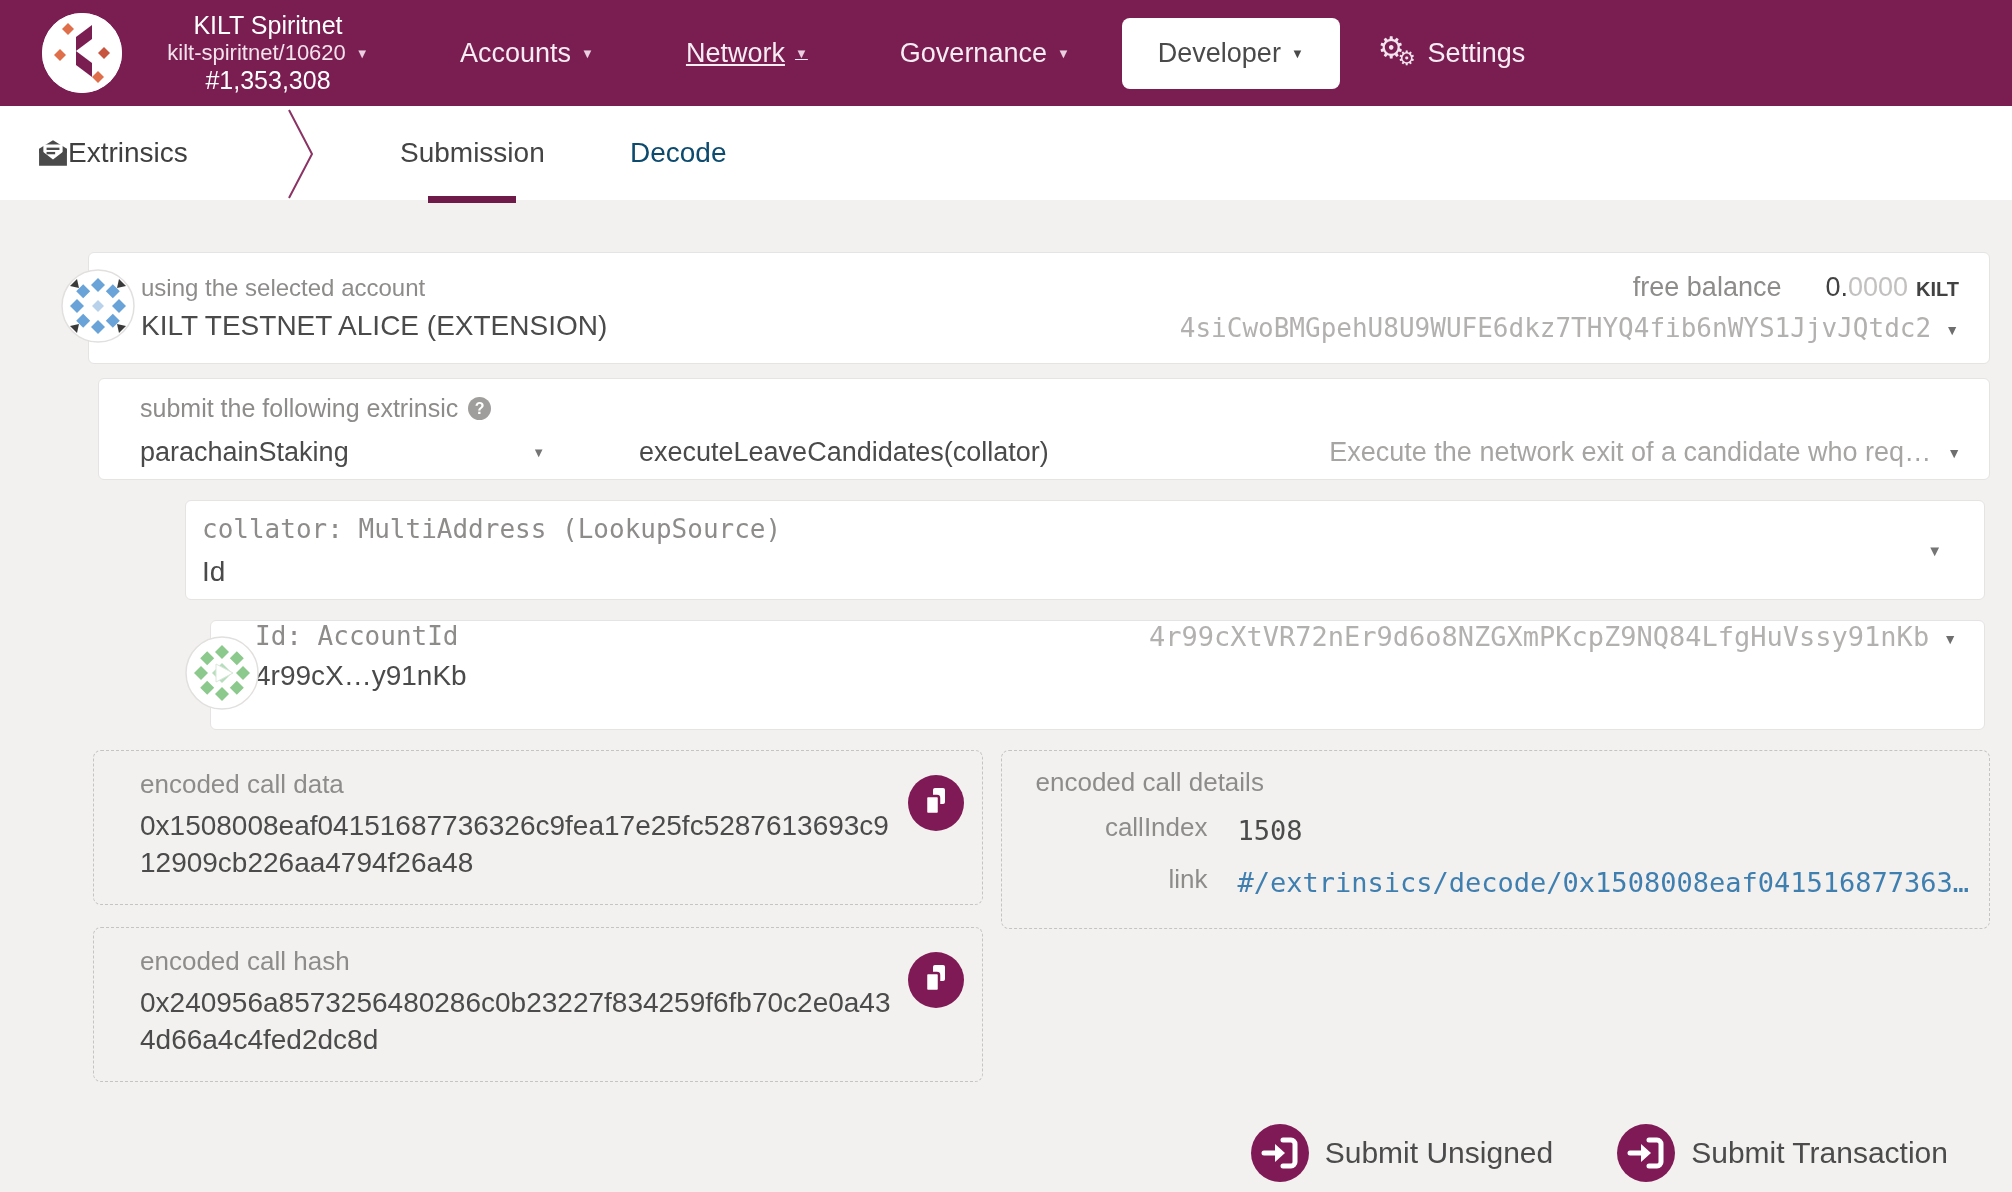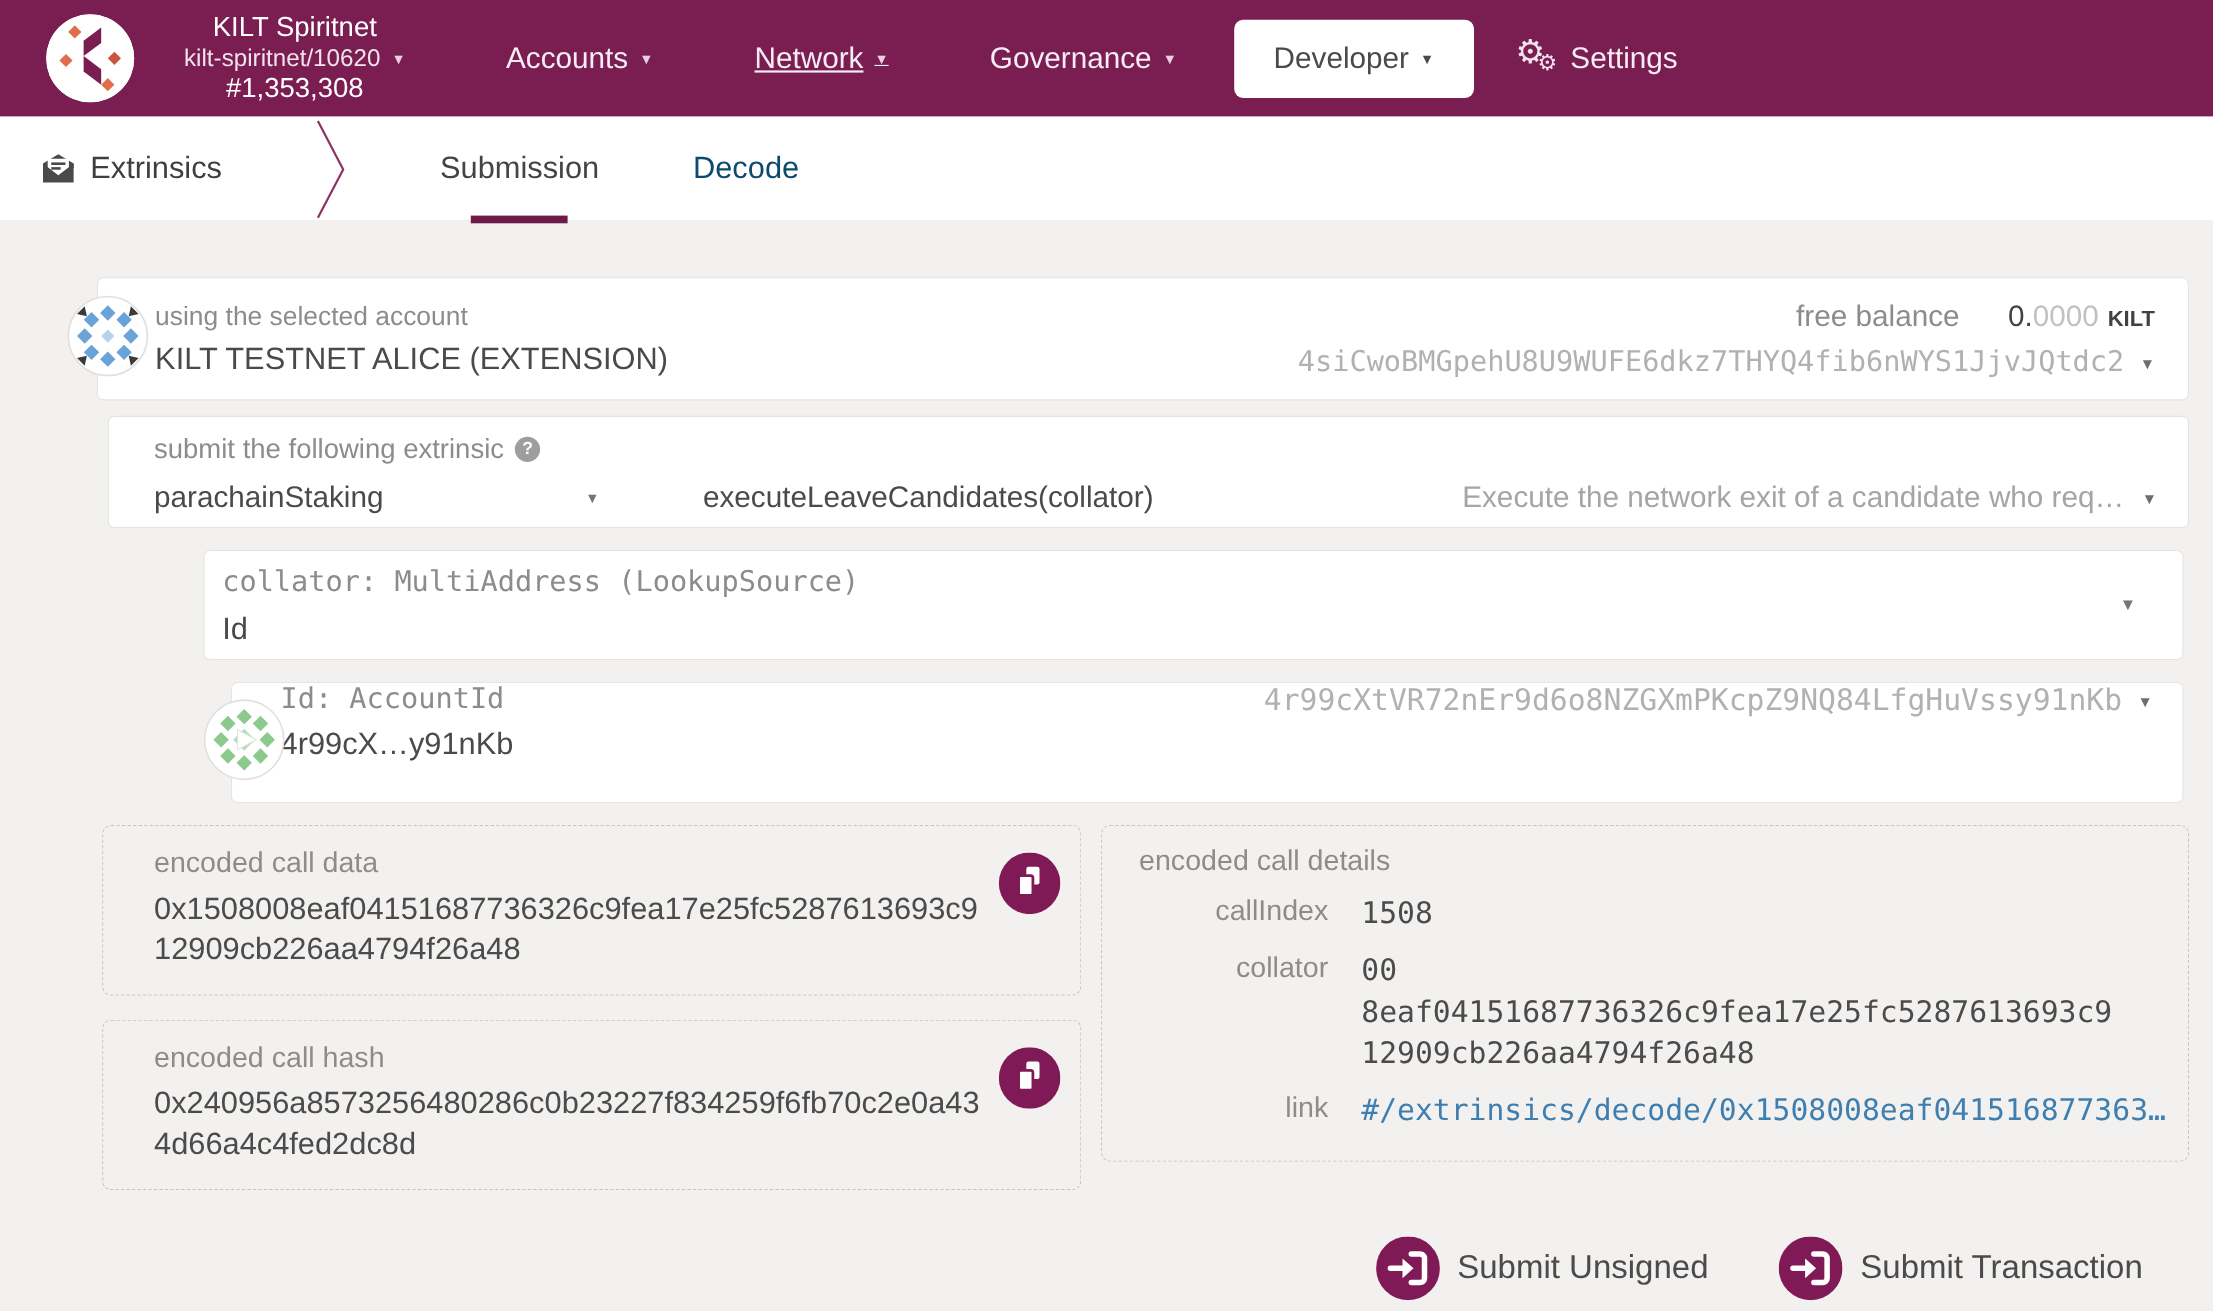--- a/index.html
+++ b/index.html
@@ -24,21 +24,21 @@
   .nav-network { margin-left:92px;text-decoration:underline; }
   .nav-governance { margin-left:92px; }
   .nav-pill { margin-left:52px; background:#fff; color:#4a4a4a; border-radius:8px; padding:20px 36px; }
   .nav-settings { margin-left:38px; }
   .gears { color:#f2e4ee; margin-right:12px; line-height:0; }
   .gears .g1 { font-size:30px; }
   .gears .g2 { font-size:20px; margin-left:-7px; vertical-align:-7px; display:inline-block; }
 
   
   .tabbar { height:94px; background:#fff; position:relative; }
-  .section-title { position:absolute; left:38px; top:0; height:94px; display:flex; align-items:center; gap:14px;
+  .section-title { position:absolute; left:38px; top:0; height:94px; display:flex; align-items:center; gap:0;
                    font-size:28px; color:#3f3f3f; }
   .tab { position:absolute; top:0; height:94px; display:flex; align-items:center; font-size:28px; cursor:pointer; }
   .tab-submission { left:400px; color:#444; }
   .tab-submission::after { content:""; position:absolute; left:50%; transform:translateX(-50%);
                    bottom:-3px; width:88px; height:7px; background:#6e1b49; }
   .tab-decode { left:630px; color:#0c4a6e; }
   .tab-divider { position:absolute; left:285px; top:2px; }
 
   
   main { padding-top:52px; }
@@ -278,25 +278,20 @@
       </div>
     </div>
 
     <div class="dashed-box details-box">
       <div class="dashed-label">encoded call details</div>
       <div class="detail-row">
         <span class="dkey">callIndex</span>
         <span class="dval">1508</span>
       </div>
       <div class="detail-row">
-        <span class="dkey">collator</span>
-        <span class="dval pre">00  8eaf04151687736326c9fea17e25fc5287613693c9
-12909cb226aa4794f26a48</span>
-      </div>
-      <div class="detail-row">
         <span class="dkey">link</span>
         <a class="dval dlink">#/extrinsics/decode/0x1508008eaf041516877363…</a>
       </div>
     </div>
   </div>
 
   <div class="actions">
     <button class="submit-btn">
       <svg width="58" height="58" viewBox="0 0 58 58">
         <circle cx="29" cy="29" r="29" fill="#801a56"></circle>

